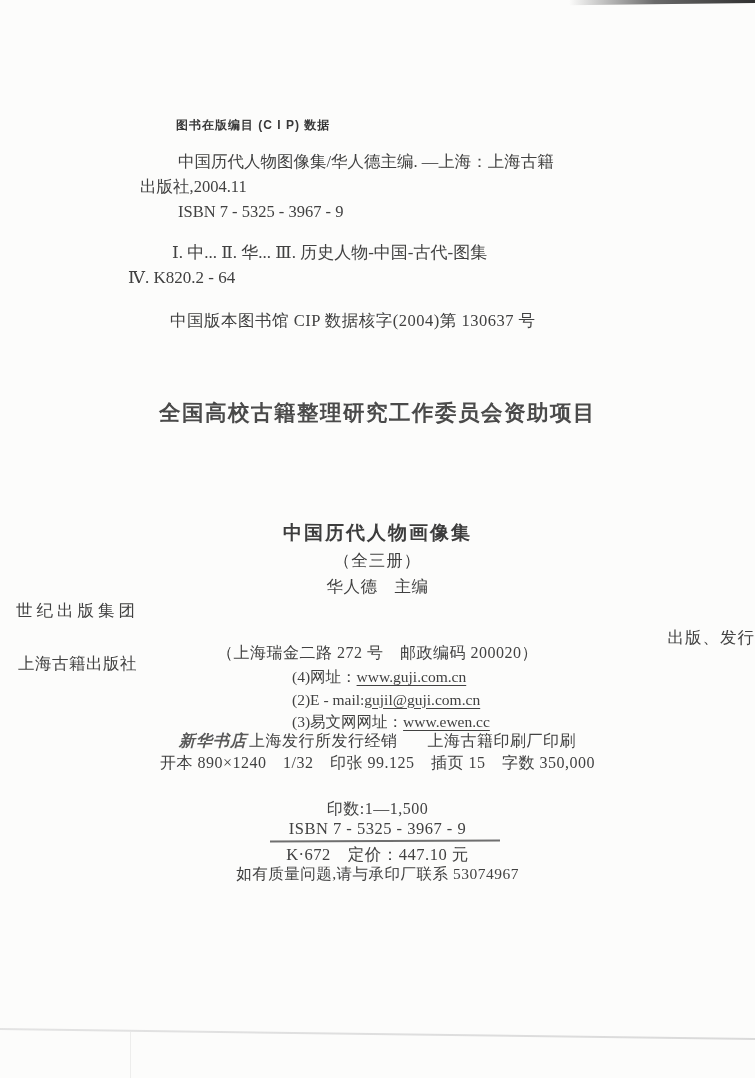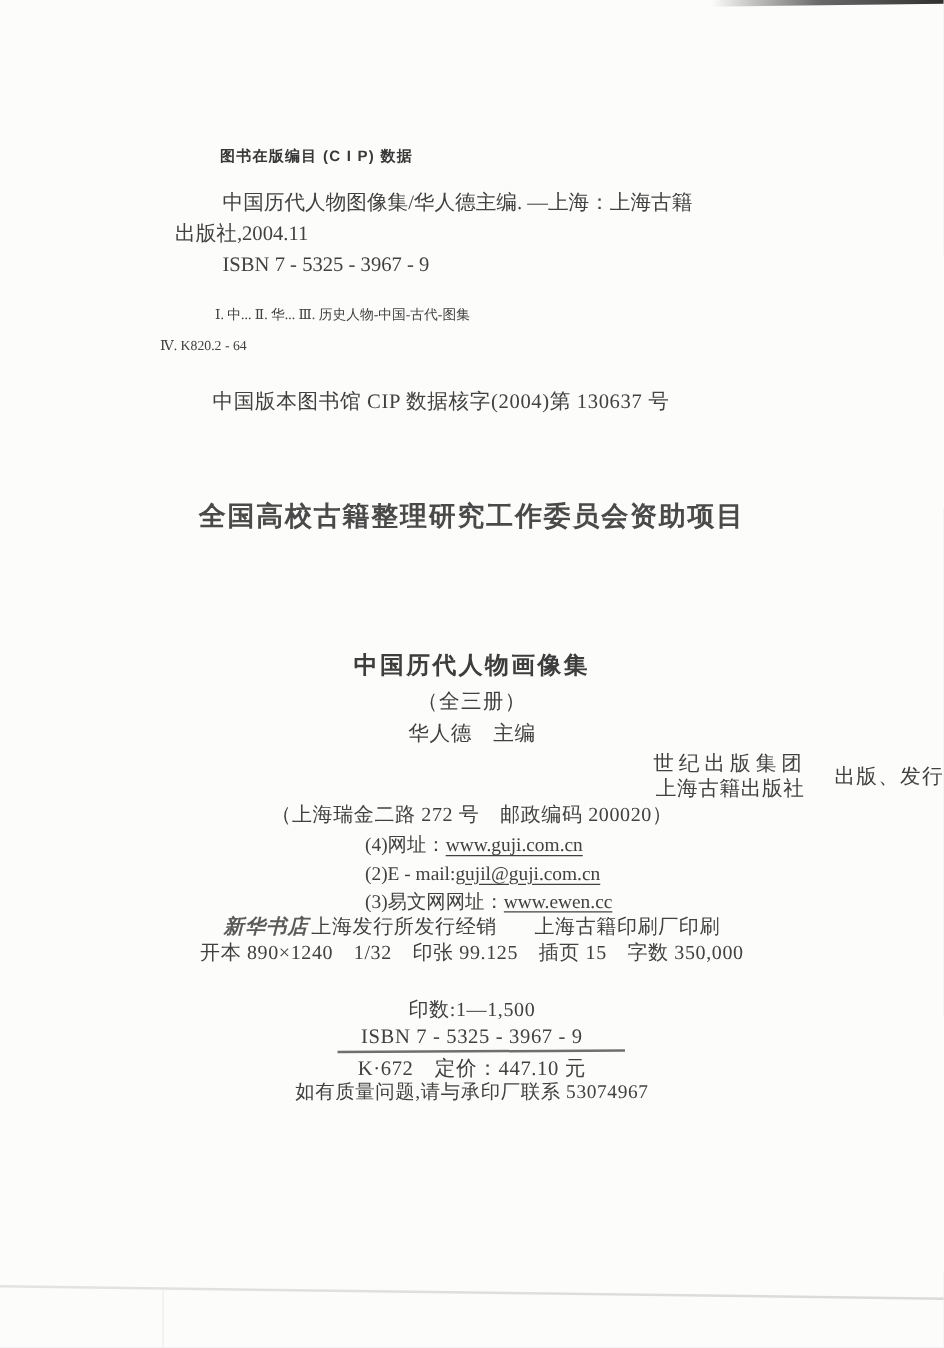--- a/index.html
+++ b/index.html
@@ -34,42 +34,42 @@
     font-size:16px;line-height:20px;letter-spacing:0.5px;
   }
   .sans{font-family:"Liberation Sans","DejaVu Sans",sans-serif;}
   
   .cip-block{left:140px;top:113px;width:500px;font-size:16.5px;line-height:25px;}
   .cip-header{
     font-weight:bold;font-size:12px;letter-spacing:1px;
     padding-left:36px;margin-bottom:11px;color:#383838;
   }
   .cip-indent{padding-left:38px;}
-  .class-block{left:128px;top:240px;width:520px;font-size:11px;line-height:25px;}
+  .class-block{left:128px;top:240px;width:520px;font-size:17px;line-height:25px;}
   .class-indent{padding-left:44px;}
   .record-line{left:170px;top:310px;width:480px;font-size:16.5px;letter-spacing:0.5px;}
   
   .funding{
     top:399px;font-weight:bold;font-size:21.5px;color:#4a4a4a;
     letter-spacing:1.5px;line-height:28px;
   }
   
   .book-title{top:523px;font-weight:bold;font-size:19px;letter-spacing:2px;color:#3d3d3d;}
   .volumes{top:551px;font-size:16.5px;letter-spacing:1px;}
   .editor{top:577px;font-size:16.5px;}
   
   .pub-row{
     position:absolute;left:0;top:601px;width:755px;
-    display:flex;justify-content:flex-end;align-items:center;
+    display:flex;justify-content:space-between;align-items:center;
     padding-left:16px;box-sizing:border-box;
     font-size:16.5px;
   }
   .pub-names{text-align:center;line-height:20px;}
   .pub-group{letter-spacing:4px;}
-  .pub-name{letter-spacing:0.5px;}
+  .pub-name{letter-spacing:0.5px;margin-top:33px;}
   .pub-role{margin-left:22px;letter-spacing:1px;}
   .address{top:643px;font-size:16px;letter-spacing:0.5px;}
   
   .contacts{left:292px;top:666px;width:330px;font-size:15.5px;line-height:22.5px;}
   .contact-url{text-decoration:underline;text-underline-offset:3px;}
   
   .distribution{top:731px;font-size:16px;}
   .script-font{
     font-style:italic;font-weight:bold;color:#5a5a5a;
     font-family:"DejaVu Serif","Liberation Serif",serif;

